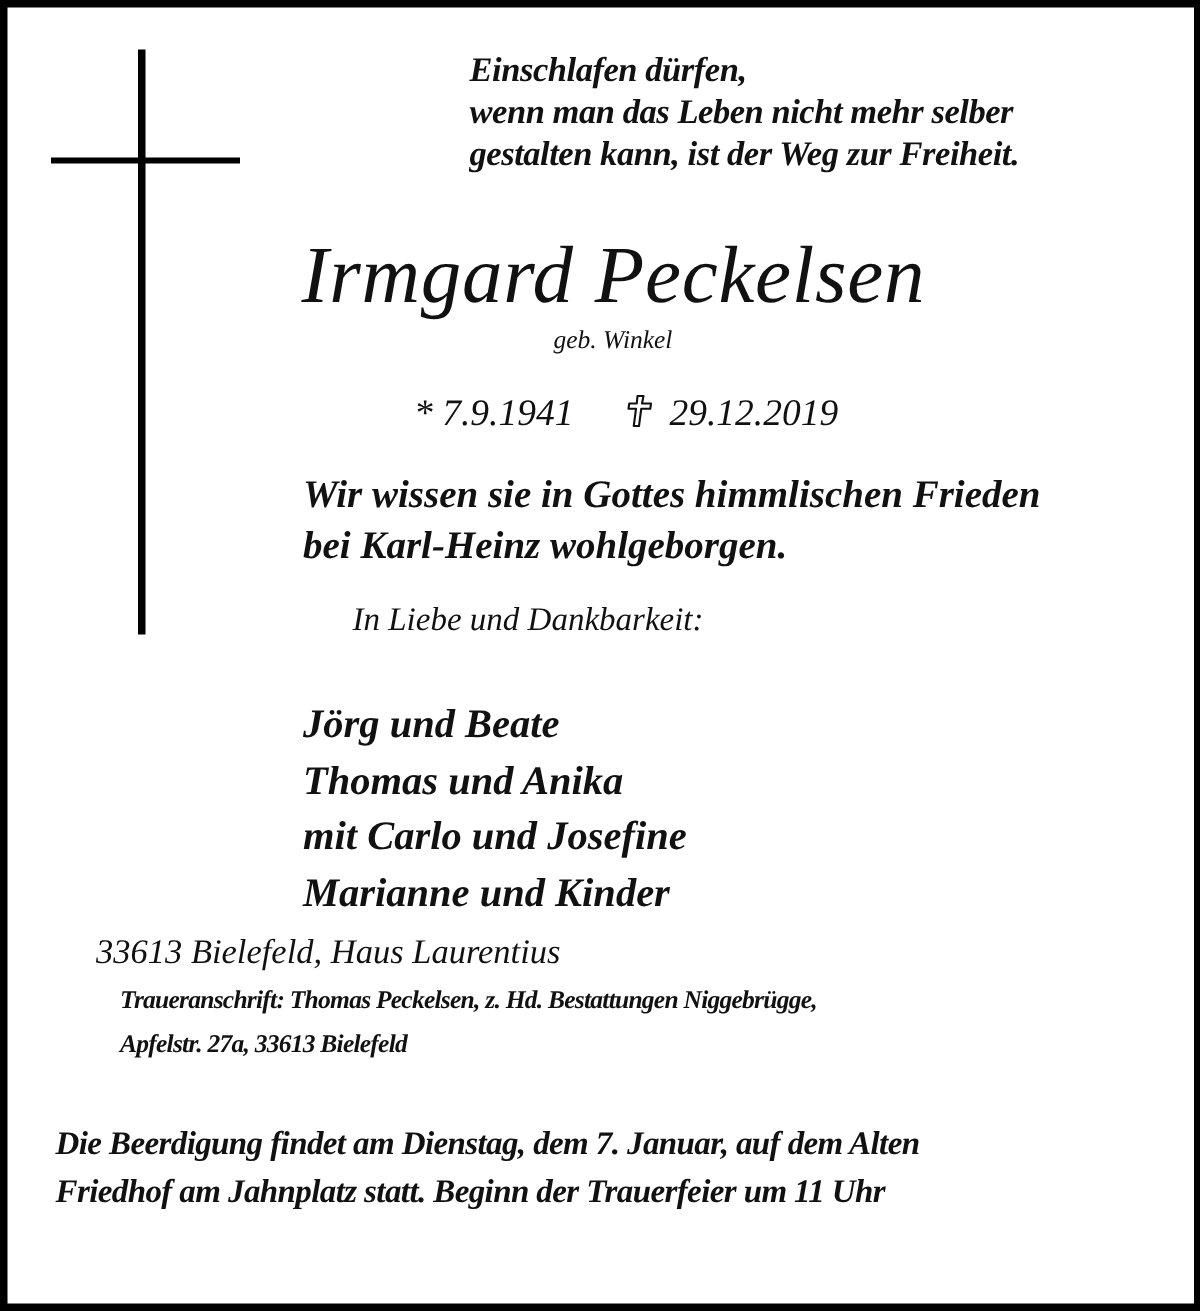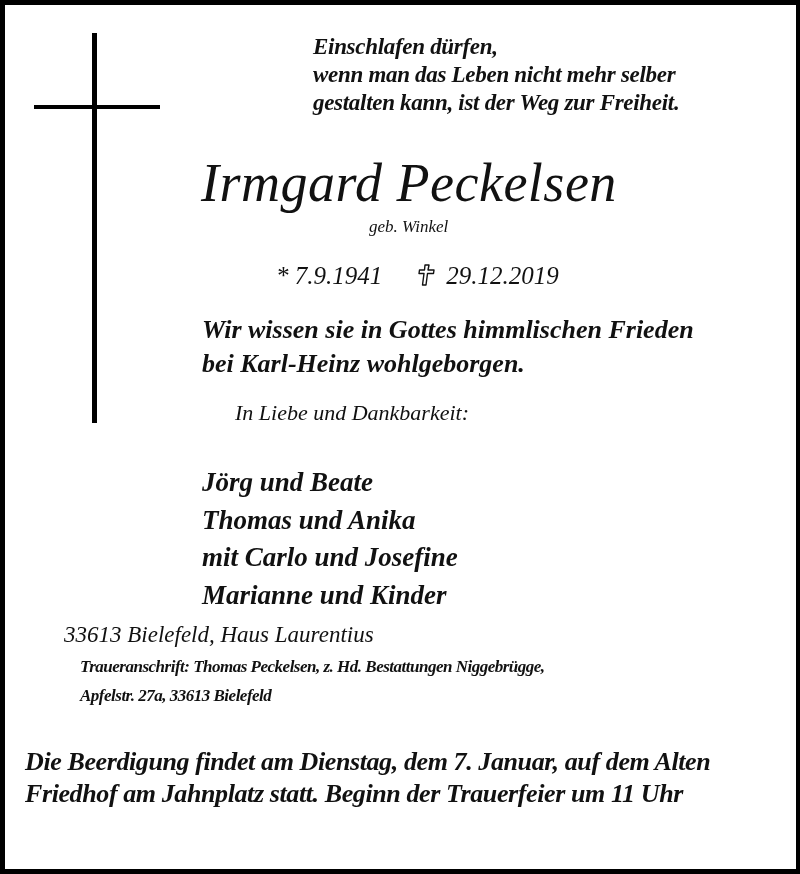--- a/index.html
+++ b/index.html
@@ -16,21 +16,21 @@
   .name { left: 196px; top: 148px; font-size: 54px; line-height: 60px; letter-spacing: 0.5px; }
   .maiden { left: 364px; top: 208px; font-size: 17px; line-height: 28px; }
   .dates { left: 271px; top: 244px; font-size: 25px; line-height: 34px; margin-top: 10px; }
   .dates .gap { display: inline-block; width: 36px; }
   .dates svg { vertical-align: -2px; margin-right: 10px; }
   .peace { left: 197px; top: 308px; font-size: 26px; line-height: 34px; }
   .thanks { left: 197px; top: 394px; font-size: 22px; line-height: 28px; margin-left: 33px; }
   .family { left: 197px; top: 439px; font-size: 27px; line-height: 37.5px; margin-top: 20px; }
   .place { left: 31px; top: 616px; font-size: 23px; line-height: 28px; margin-left: 28px; }
   .address { left: 31px; top: 647px; font-size: 17px; line-height: 29px; letter-spacing: -0.5px; margin-left: 44px; }
-  .funeral { left: 20px; top: 741px; font-size: 26px; line-height: 32px; letter-spacing: -0.4px; }
+  .funeral { left: 32px; top: 741px; font-size: 22px; line-height: 32px; letter-spacing: -0.4px; }
   .line { display: block; font-weight: bold; }
 </style>
 </head>
 <body>
 
 <div class="card">
   <div>
     <div class="cross-v"></div>
     <div class="cross-h"></div>
   </div>

